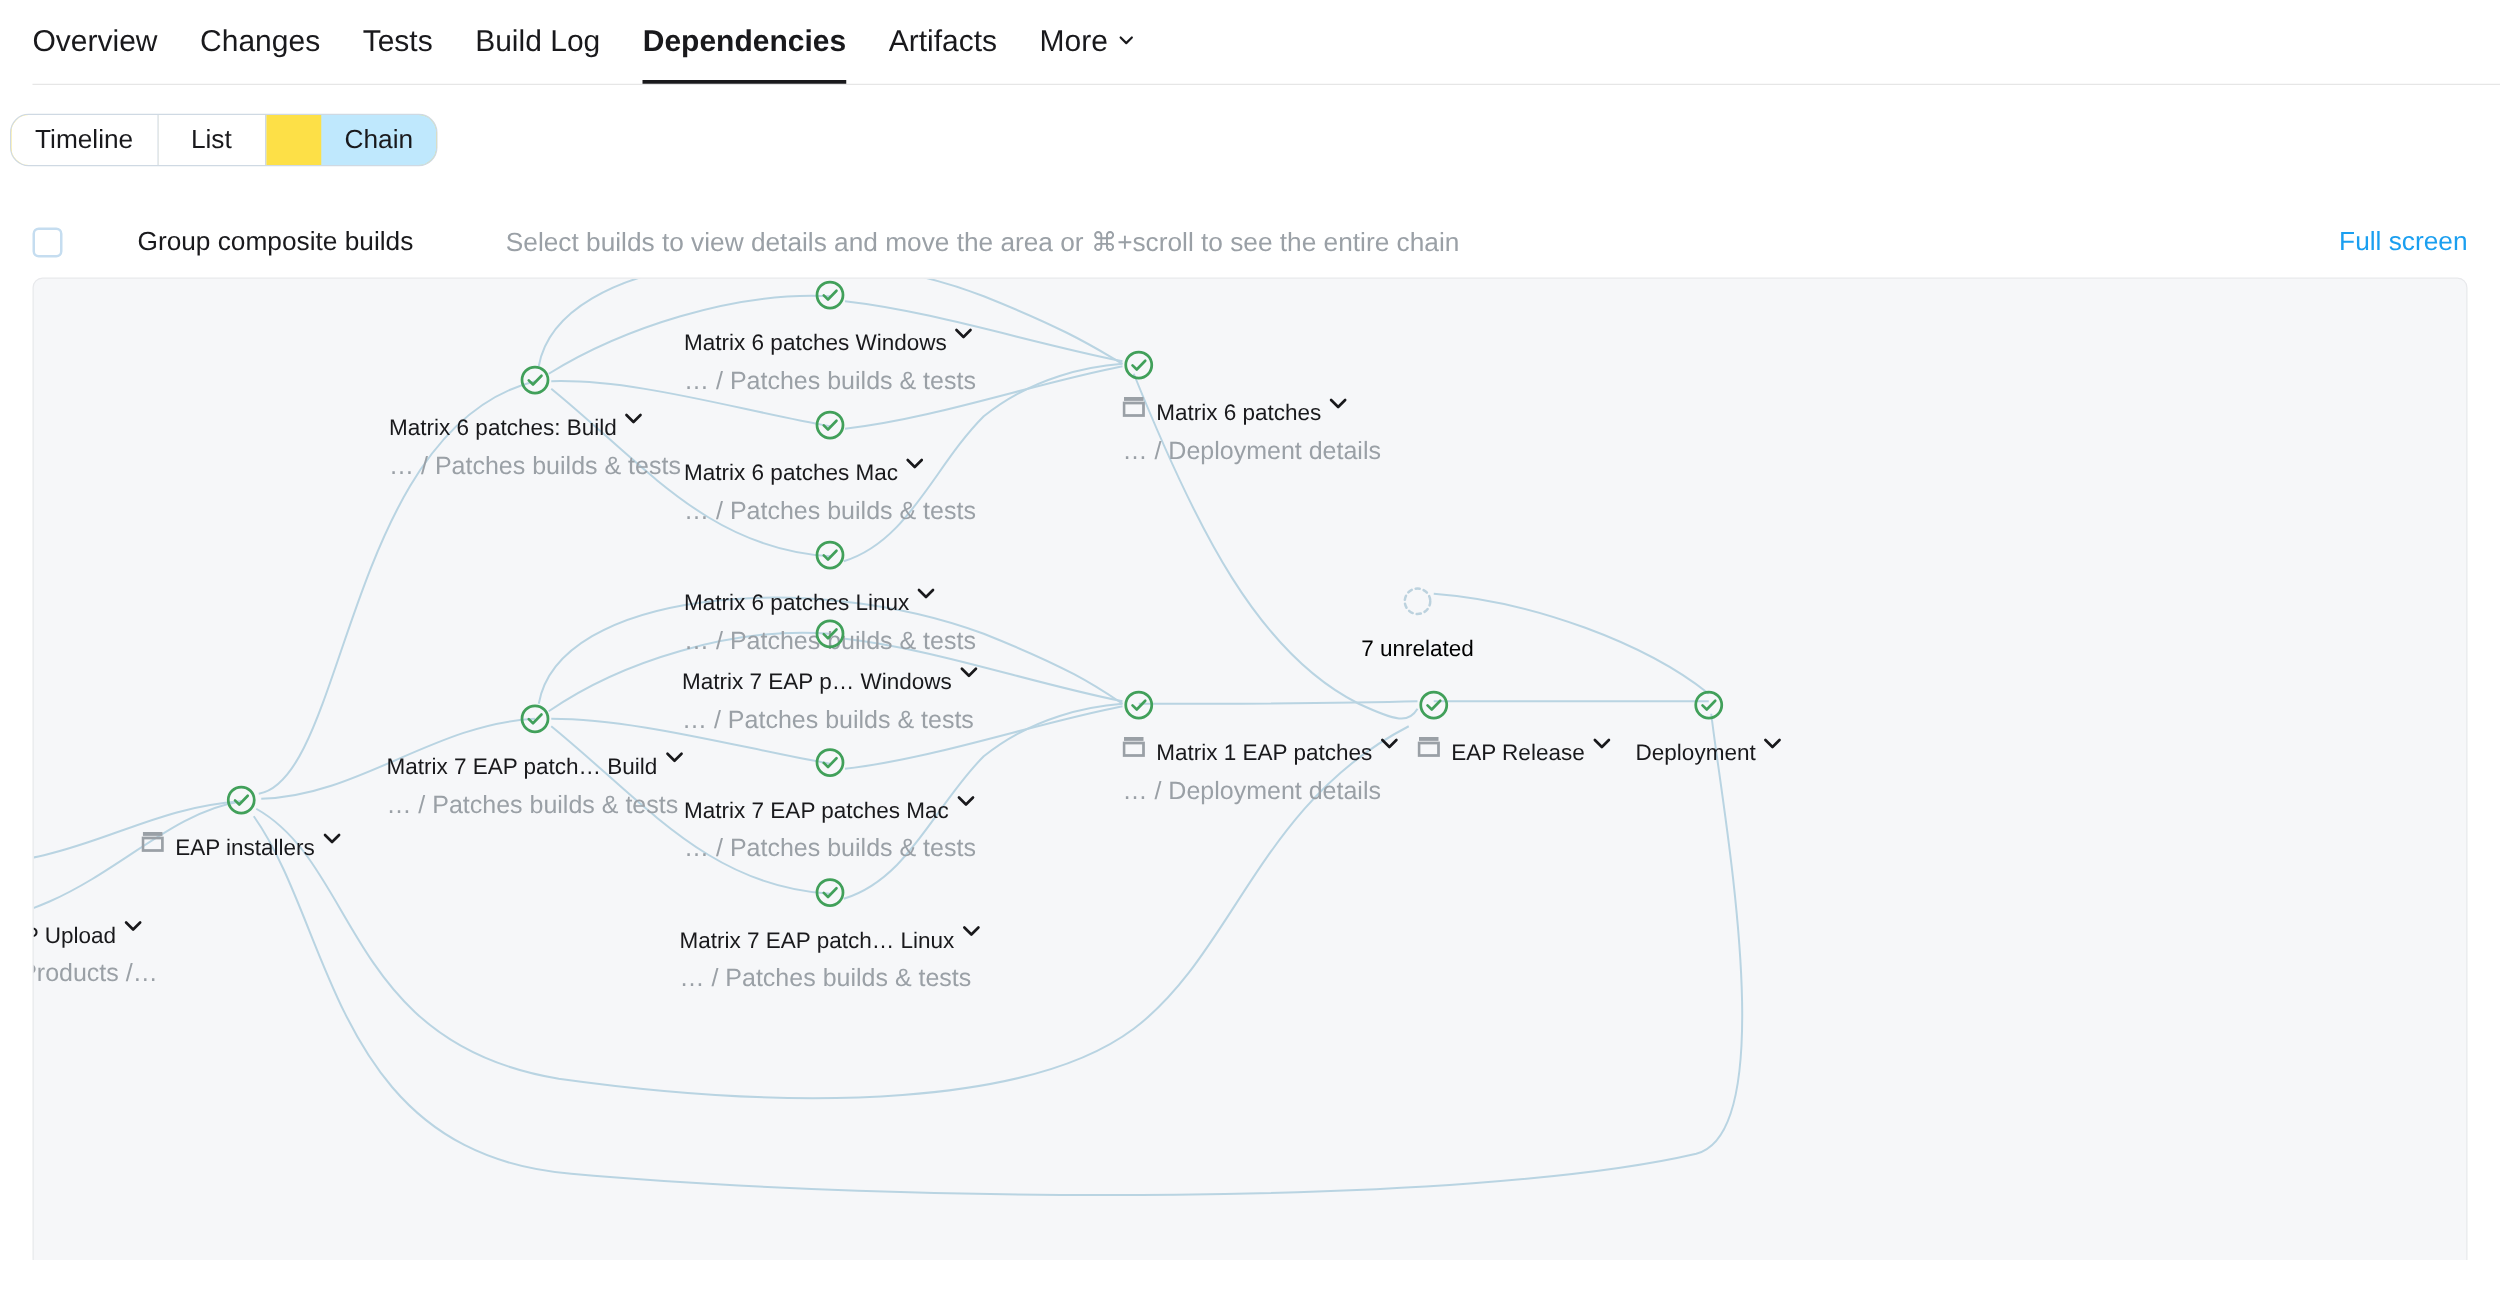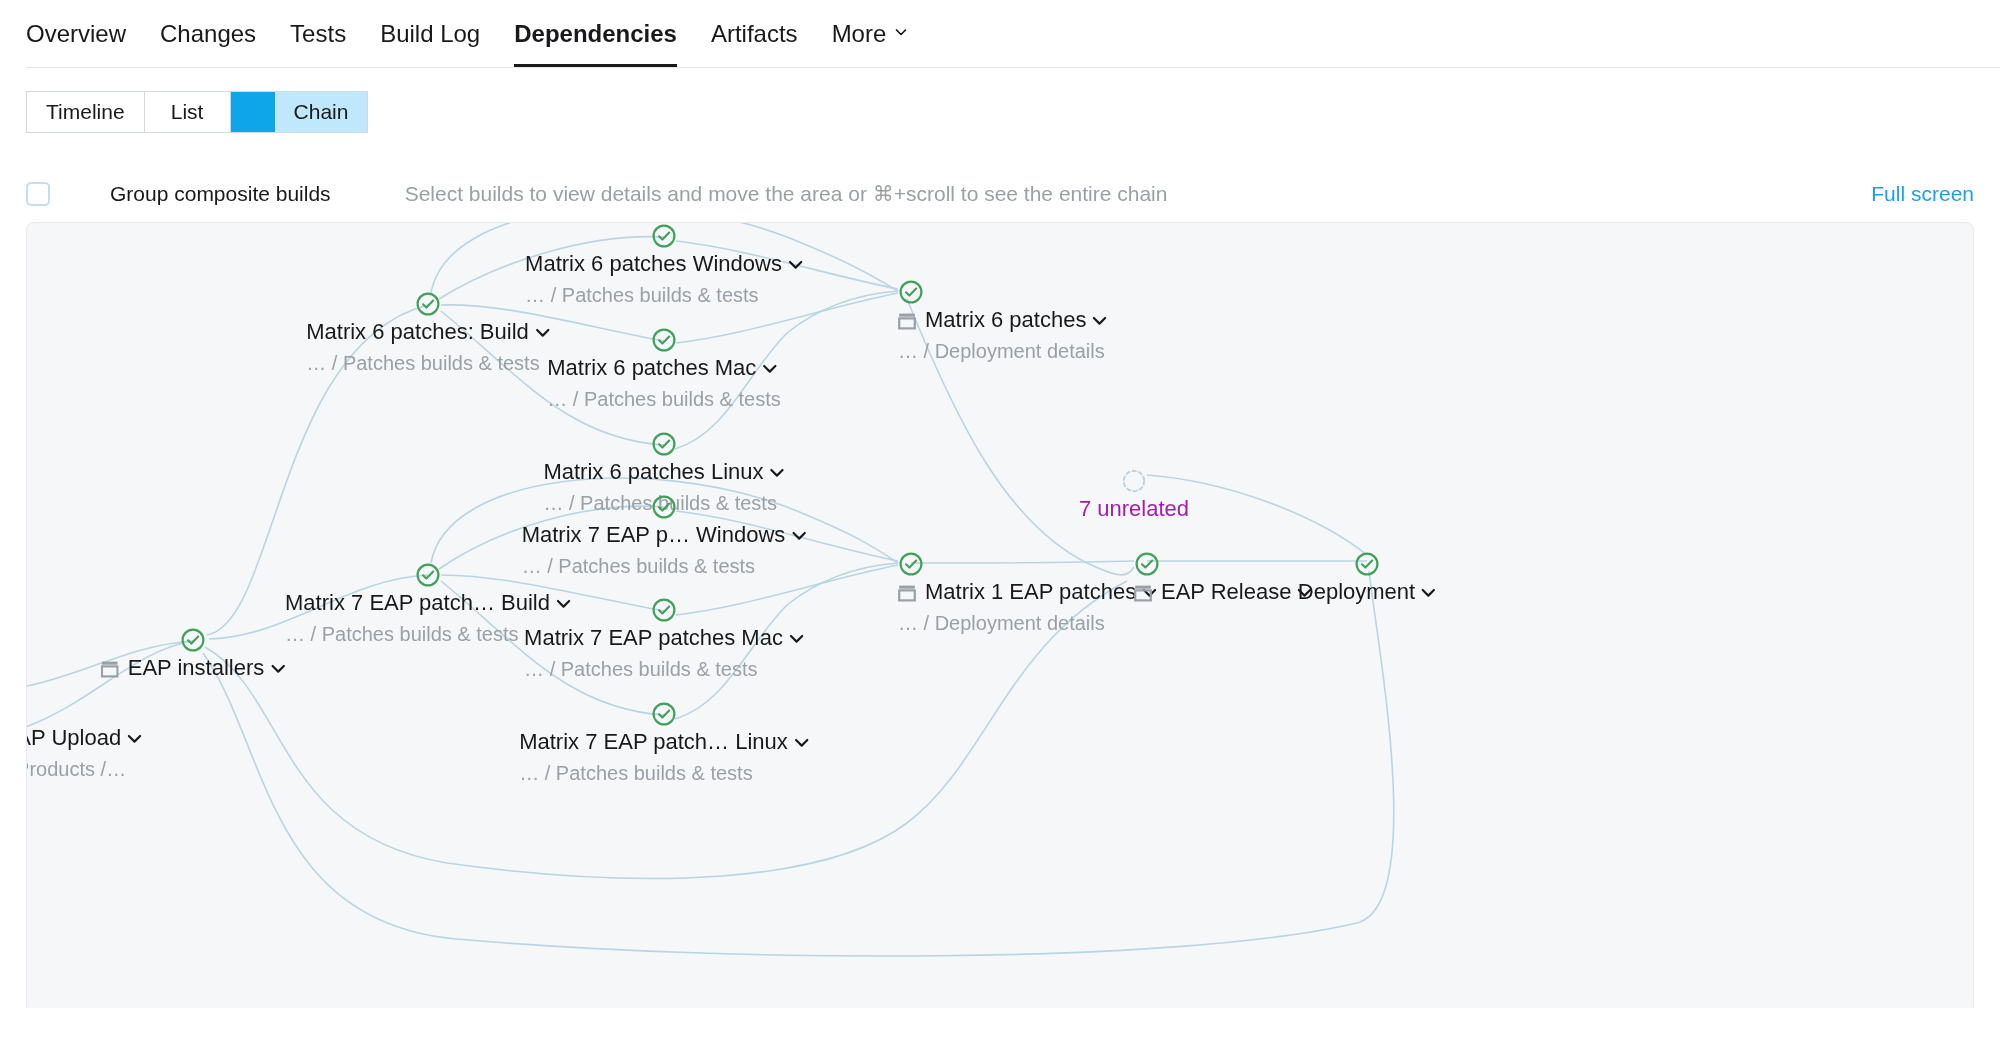--- a/index.html
+++ b/index.html
@@ -62,27 +62,27 @@
     display: inline-block;
     width: 12px; height: 12px;
     position: relative;
     top: -2px;
   }
   .tab .caret svg { display: block; }
 
   
   .segmented {
     position: absolute;
-    left: 26px; top: 91px;
+    left: 8px; top: 91px;
     display: flex;
     border: 1px solid #cfd9e3;
-    border-radius: 0;
+    border-radius: 15px;
     overflow: hidden;
     height: 42px;
-    background: #0ea5e9;
+    background: #fde047;
   }
   .seg {
     display: flex; align-items: center; justify-content: center;
     min-width: 86px;
     padding: 0 19px;
     font-size: 21px;
     color: #19191c;
     background: #ffffff;
     border-right: 1px solid #cfd9e3;
     cursor: pointer;
@@ -164,25 +164,26 @@
   .node .body {
     position: absolute;
     left: 0;
     top: 26px;
     white-space: nowrap;
   }
   .node.centered .status { left: 50%; margin-left: -13px; }
   .node.centered .body { left: 50%; transform: translateX(-50%); text-align: left; }
   .node .title {
     display: flex;
-    align-items: center;
-    font-size: 22px;
+    align-items: flex-start;
+    font-size: 18px;
     color: #19191c;
     line-height: 30px;
     white-space: nowrap;
+    margin-top: 10px;
   }
   .node .comp-icon {
     display: inline-flex;
     width: 18px; height: 18px;
     margin-right: 9px;
     flex: 0 0 auto;
     position: relative;
     top: 1px;
   }
   .node .comp-icon svg { display: block; }
@@ -192,21 +193,21 @@
     margin-left: 6px;
     flex: 0 0 auto;
   }
   .node .subtitle {
     font-size: 20px;
     color: #9aa0a6;
     line-height: 28px;
     margin-top: 2px;
     white-space: nowrap;
   }
-  .node.unrelated .title { color: #a21caf; }
+  .node.unrelated .title { color: #000000; }
 </style>
 </head>
 <body>
 
 <div id="page">
 
   <div class="tabbar" id="tabbar">
       <div class="tab">
         <span>Overview</span>
       </div>

